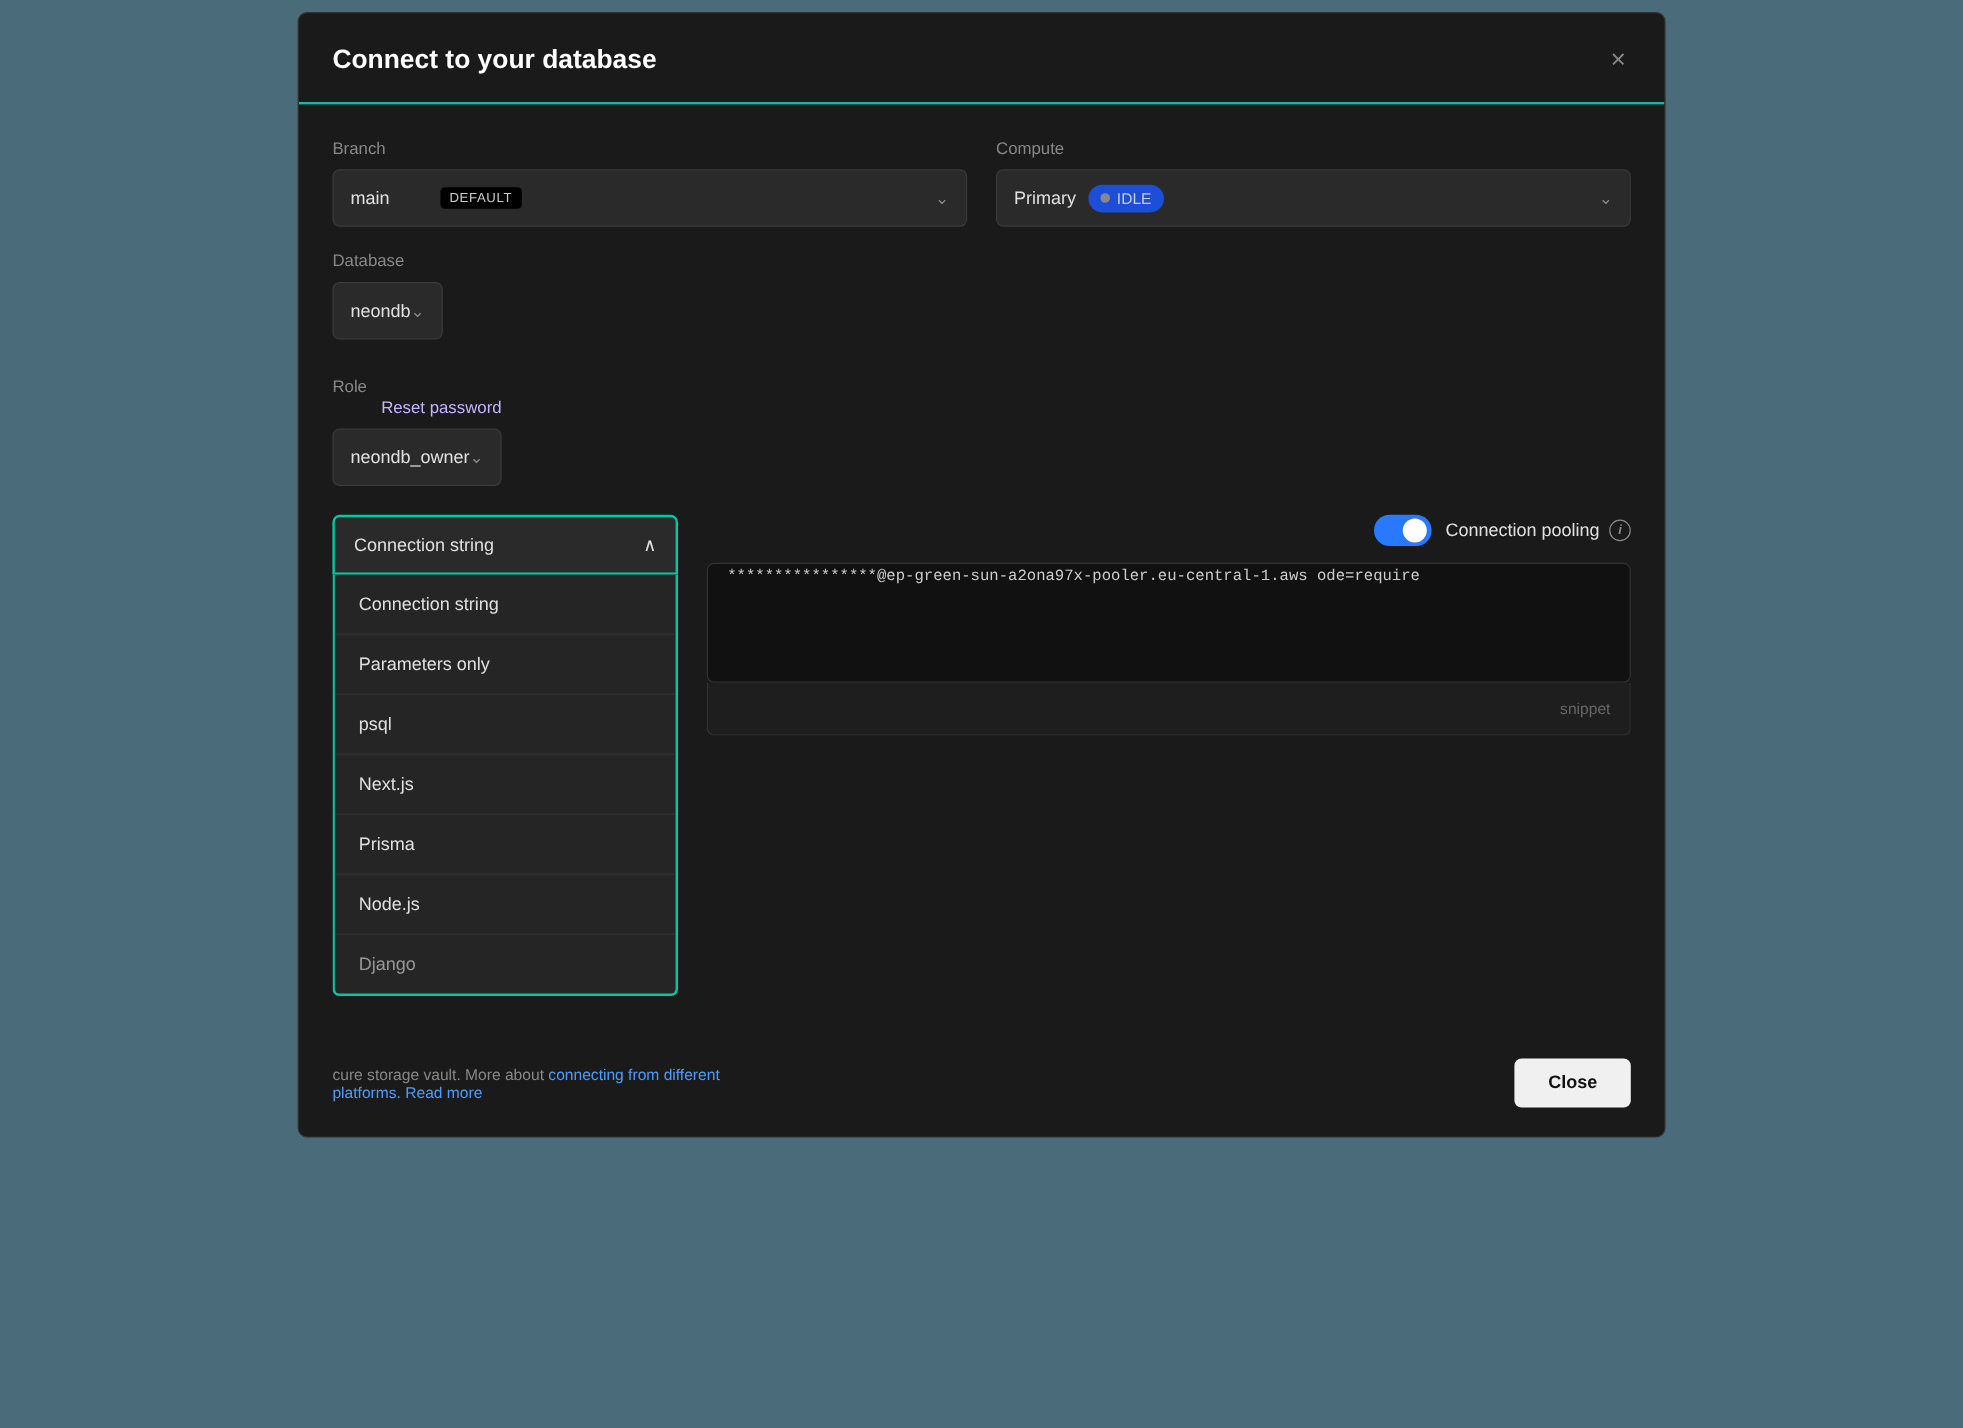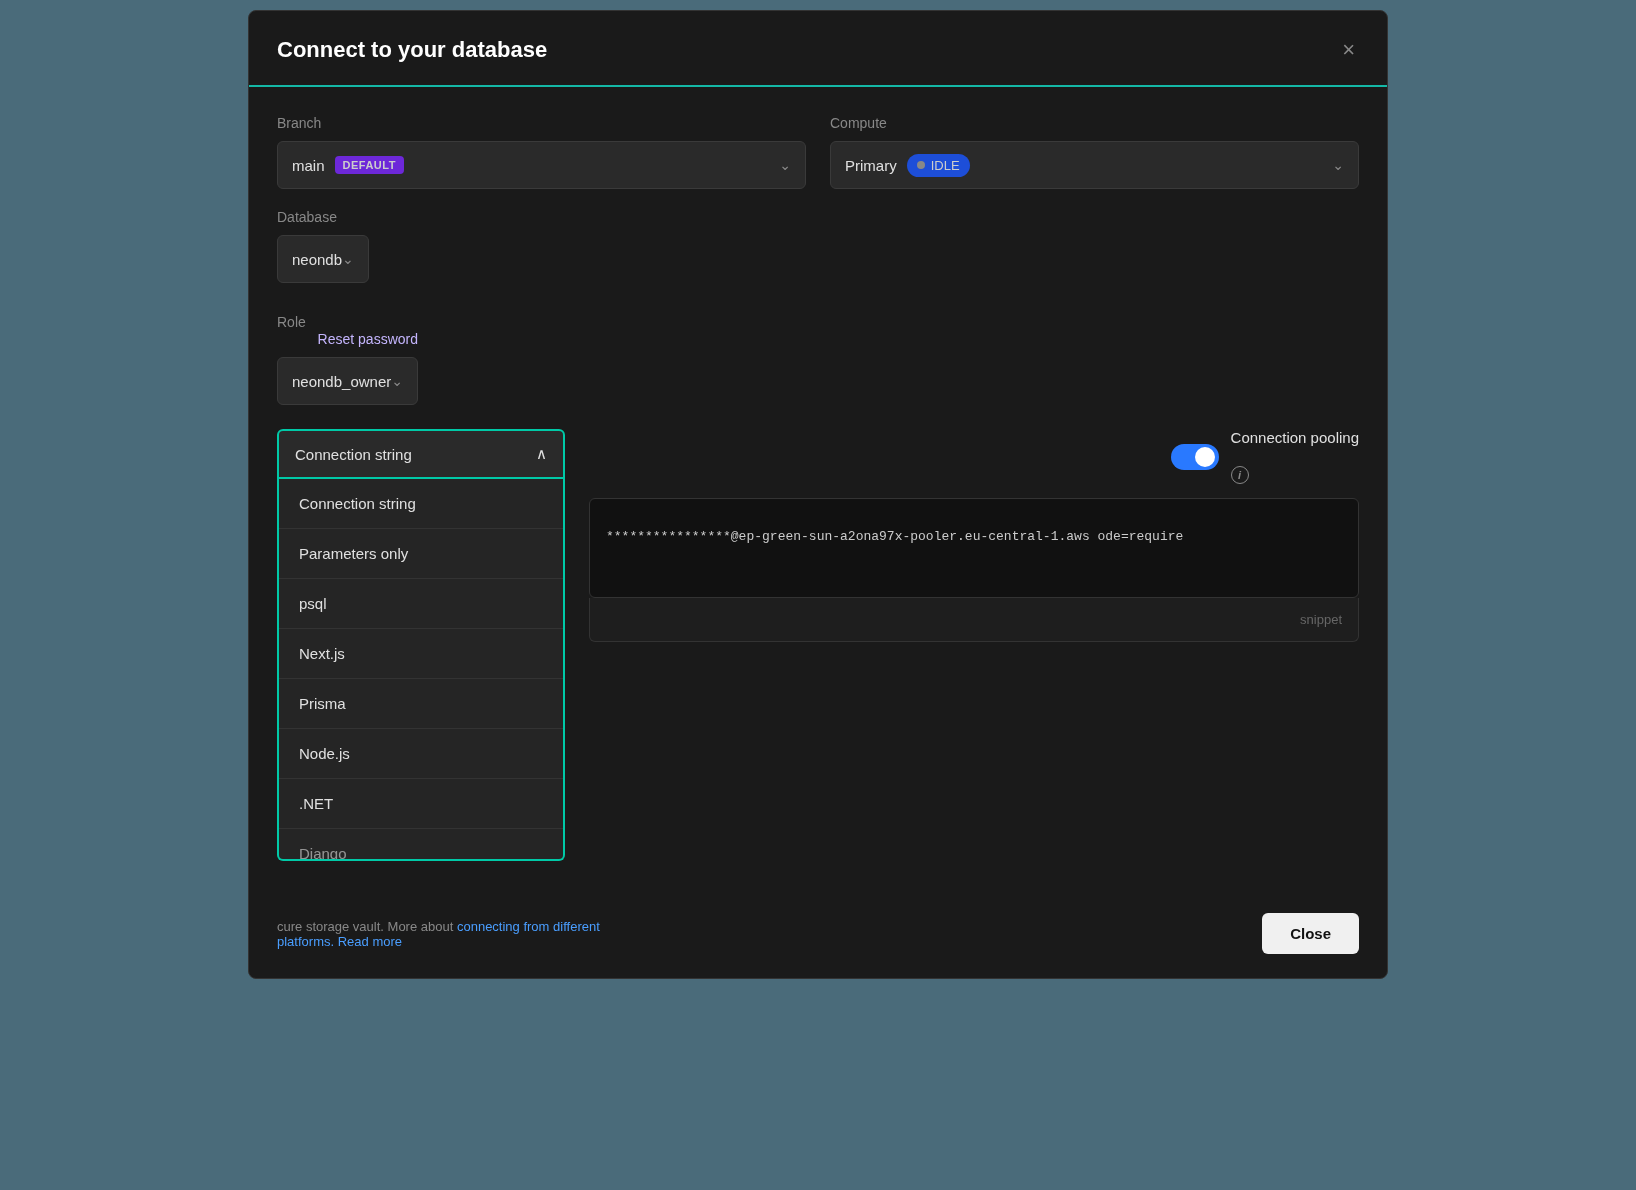--- a/index.html
+++ b/index.html
@@ -76,27 +76,28 @@
     }
     .select-value {
       color: #e0e0e0;
       font-size: 15px;
       flex: 1;
       display: flex;
       align-items: center;
       gap: 10px;
     }
     .badge-default {
-      background: #6d28d9;
+      background: #000000;
       color: #ccc;
       font-size: 11px;
-      font-weight: 700;
+      font-weight: 400;
       padding: 3px 8px;
       border-radius: 4px;
       letter-spacing: 0.5px;
+      margin-left: 32px;
     }
     .chevron-icon {
       color: #888;
       font-size: 14px;
     }
     .idle-badge {
       display: flex;
       align-items: center;
       gap: 6px;
       background: #1d4ed8;
@@ -223,42 +224,41 @@
       left: 24px;
       width: 20px;
       height: 20px;
       background: white;
       border-radius: 50%;
     }
     .pooling-label {
       color: #e0e0e0;
       font-size: 15px;
       display: flex;
-      align-items: flex-start;
-      gap: 20px;
-      flex-direction: column;
+      align-items: flex-end;
+      gap: 8px;
     }
     .info-icon {
       width: 18px;
       height: 18px;
       border: 1.5px solid #888;
       border-radius: 50%;
       display: inline-flex;
       align-items: center;
       justify-content: center;
       color: #888;
       font-size: 11px;
       font-style: italic;
       font-weight: bold;
     }
     .conn-string-box {
       background: #111;
       border: 1px solid #333;
       border-radius: 6px;
-      padding: 28px 16px;
+      padding: 0 16px;
       font-family: 'Courier New', monospace;
       font-size: 13px;
       color: #ccc;
       min-height: 100px;
       line-height: 1.6;
     }
     .snippet-bar {
       background: #1e1e1e;
       border: 1px solid #333;
       border-top: none;
@@ -372,21 +372,20 @@
           </div>
           <div class="conn-dropdown-menu">
             <div class="conn-dropdown-scroll">
 
             <div class="conn-dropdown-item">Connection string</div>
                 <div class="conn-dropdown-item">Parameters only</div>
                 <div class="conn-dropdown-item">psql</div>
                 <div class="conn-dropdown-item">Next.js</div>
                 <div class="conn-dropdown-item">Prisma</div>
                 <div class="conn-dropdown-item">Node.js</div>
-                <div class="conn-dropdown-item">.NET</div>
                 <div class="conn-dropdown-item" style="opacity: 0.6;">Django</div>
               </div>
           </div>
         </div>
 
         <div class="conn-right">
           <div class="pooling-row">
             <div class="toggle-switch">
               <div class="toggle-track">
                 <div class="toggle-thumb"></div>

